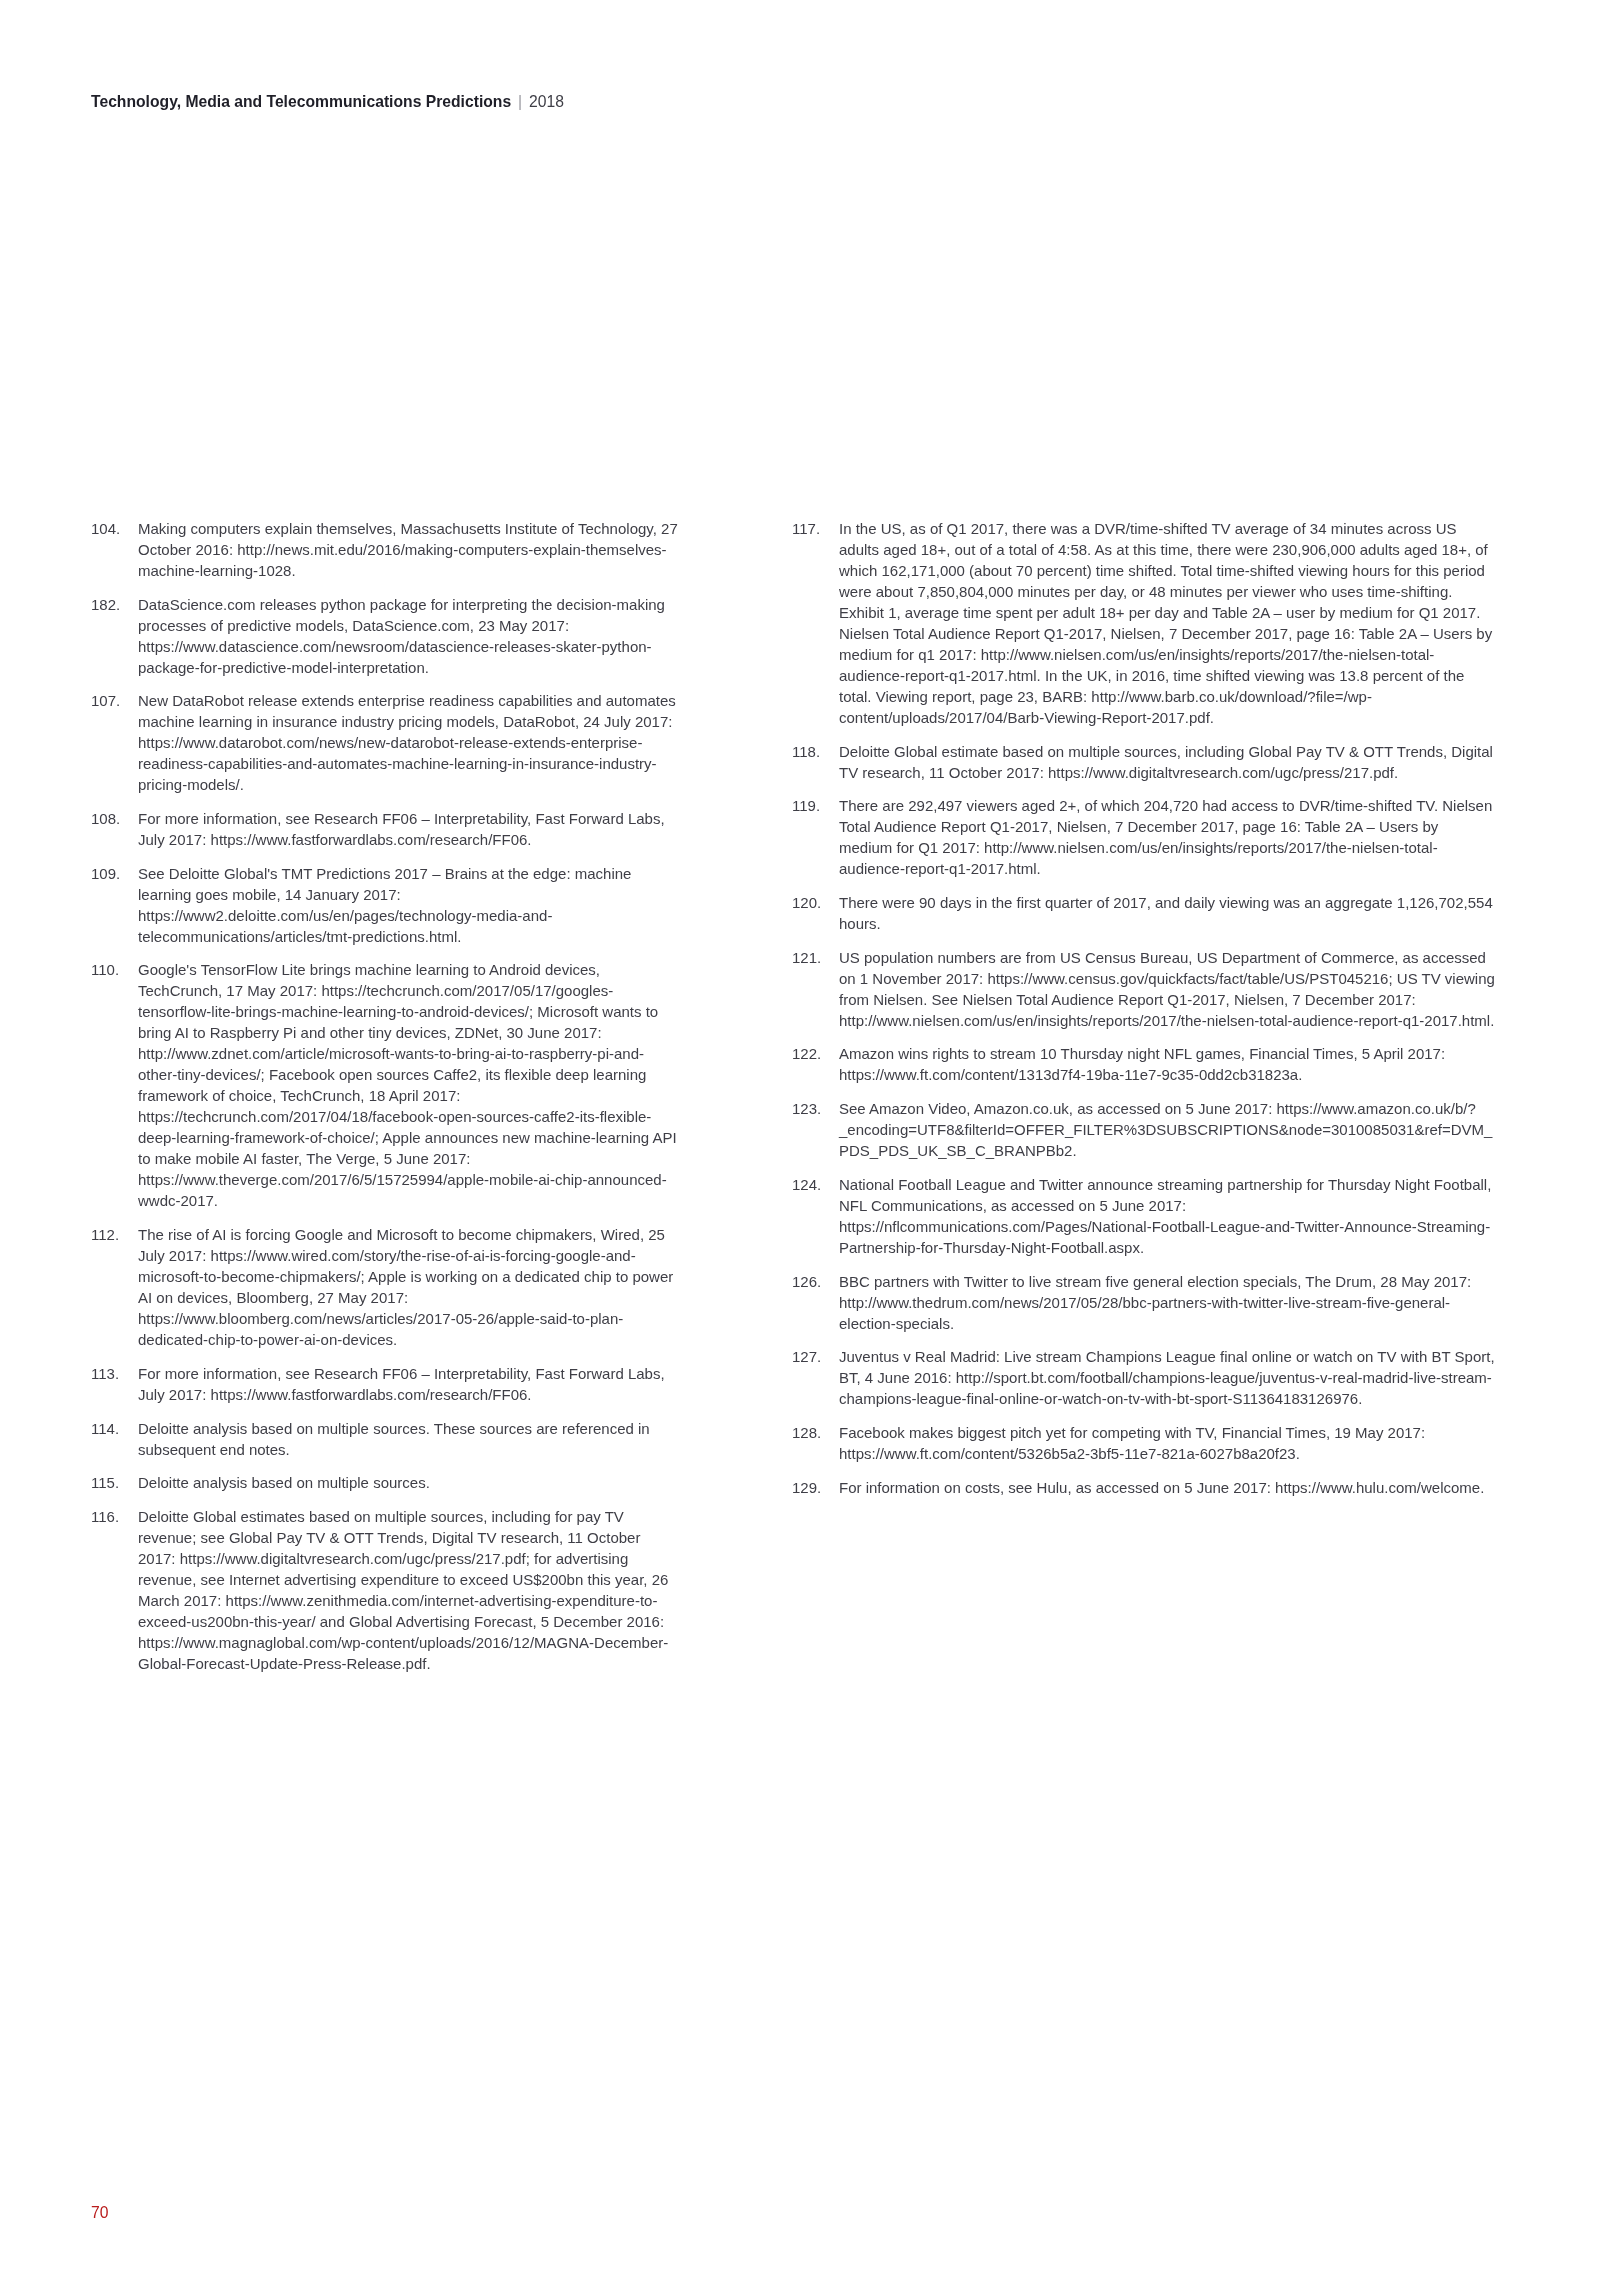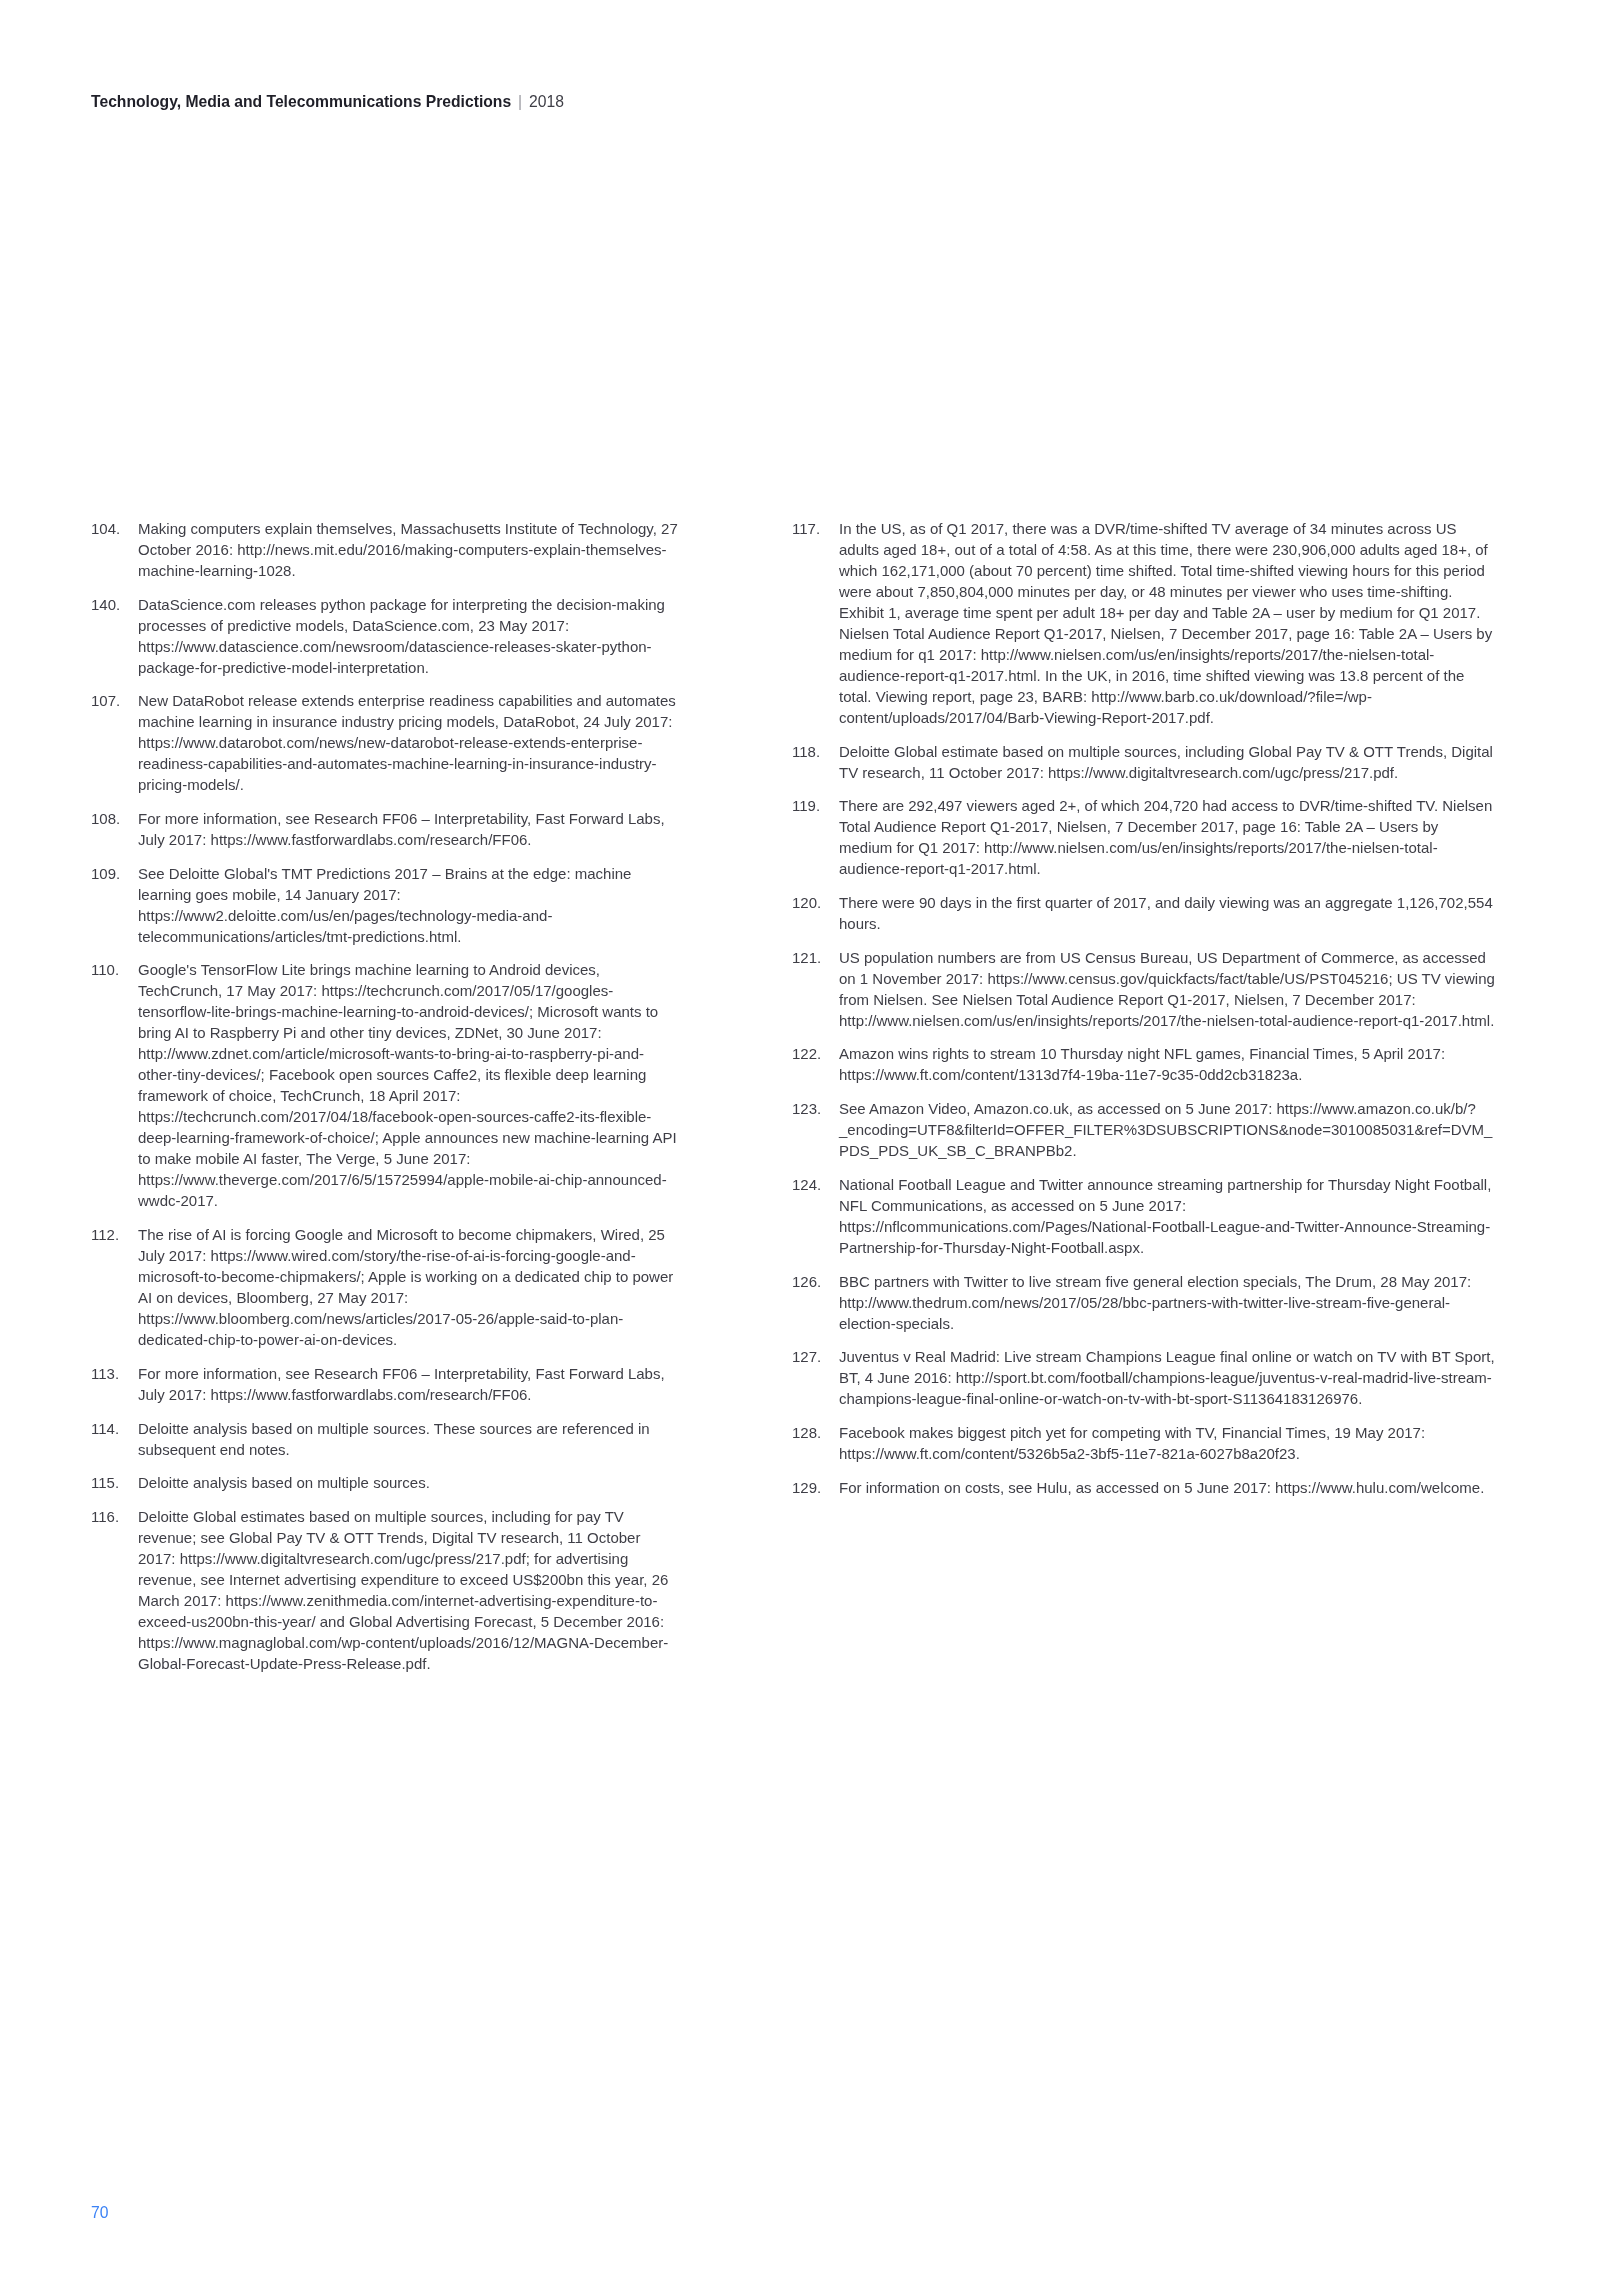--- a/index.html
+++ b/index.html
@@ -68,40 +68,40 @@
   .note-text {
     flex: 1 1 auto;
     overflow-wrap: anywhere;
     word-break: normal;
   }
   .footer {
     position: absolute;
     left: 91px;
     bottom: 71px;
     font-size: 15.7px;
-    color: #3b82f6;
+    color: #b91c1c;
   }
 </style>
 </head>
 <body>
 
 <div class="page">
 
   <div class="header">
     <span class="title-bold">Technology, Media and Telecommunications Predictions</span><span class="sep">|</span><span class="year">2018</span>
   </div>
 
   <div class="columns">
     <div class="col col-left" id="col-left">
         <div class="note">
           <div class="note-number">104.</div>
           <div class="note-text">Making computers explain themselves, Massachusetts Institute of Technology, 27 October 2016: http://news.mit.edu/2016/making-computers-explain-themselves-machine-learning-1028.</div>
         </div>
         <div class="note">
-          <div class="note-number">140.</div>
+          <div class="note-number">182.</div>
           <div class="note-text">DataScience.com releases python package for interpreting the decision-making processes of predictive models, DataScience.com, 23 May 2017: https://www.datascience.com/newsroom/datascience-releases-skater-python-package-for-predictive-model-interpretation.</div>
         </div>
         <div class="note">
           <div class="note-number">107.</div>
           <div class="note-text">New DataRobot release extends enterprise readiness capabilities and automates machine learning in insurance industry pricing models, DataRobot, 24 July 2017: https://www.datarobot.com/news/new-datarobot-release-extends-enterprise-readiness-capabilities-and-automates-machine-learning-in-insurance-industry-pricing-models/.</div>
         </div>
         <div class="note">
           <div class="note-number">108.</div>
           <div class="note-text">For more information, see Research FF06 – Interpretability, Fast Forward Labs, July 2017: https://www.fastforwardlabs.com/research/FF06.</div>
         </div>

